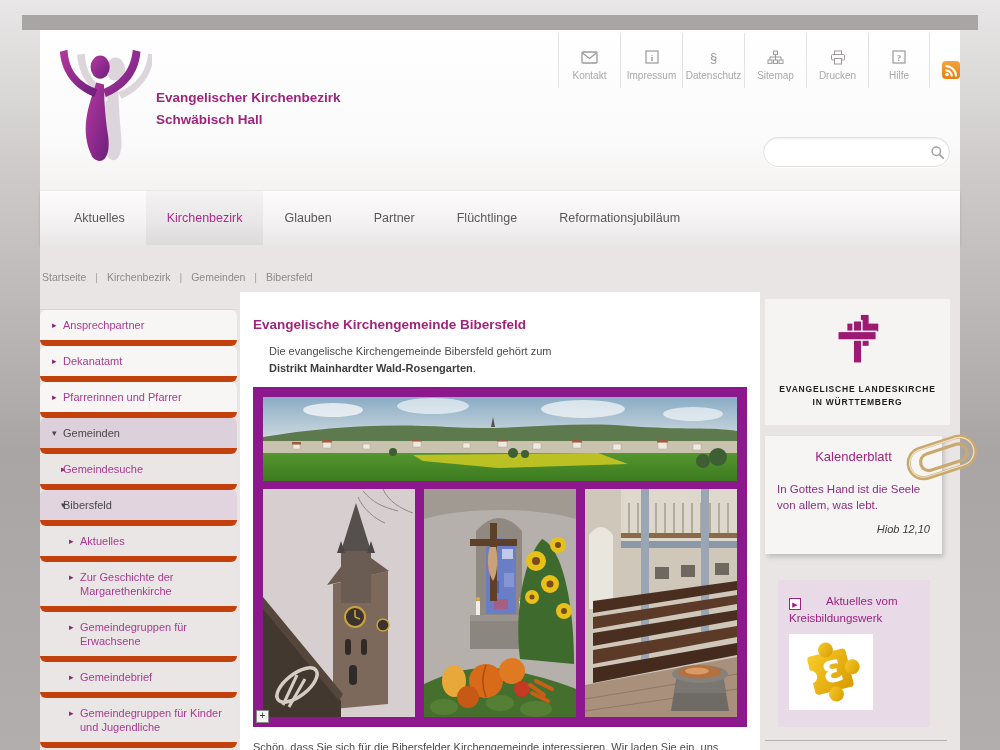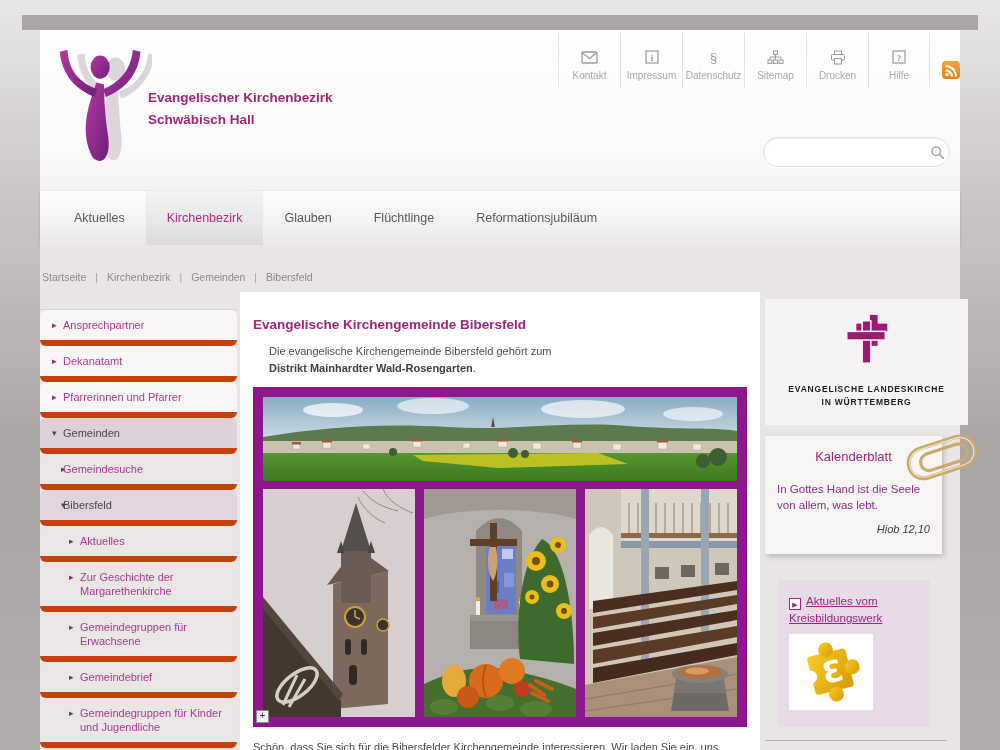--- a/index.html
+++ b/index.html
@@ -7,21 +7,21 @@
     font-family:"Liberation Sans","DejaVu Sans",sans-serif; }
   body { background:linear-gradient(180deg,#e8e6e6 0%,#cfcbcb 22%,#aaa5a5 60%,#b3aeae 100%); position:relative; }
 
   .topstrip { position:absolute; left:22px; top:15px; width:956px; height:15px; background:#a9a5a5; }
   .page { position:absolute; left:40px; top:30px; width:920px; height:720px; }
 
   
   .header { position:absolute; left:0; top:0; width:920px; height:160px;
     background:linear-gradient(180deg,#ffffff 0%,#fbfafa 70%,#f4f3f2 100%); }
   .logo { position:absolute; left:16px; top:16px; width:96px; height:128px; }
-  .brand-titles { position:absolute; left:108px; top:57px; color:#a1247c; font-weight:bold; font-size:13.5px; line-height:22px; }
+  .brand-titles { position:absolute; left:116px; top:57px; color:#a1247c; font-weight:bold; font-size:13.5px; line-height:22px; }
   .toolbar { position:absolute; left:518px; top:3px; height:55px; display:flex; }
   .tb-item { width:62px; border-left:1px solid #e4e2e1; display:flex; flex-direction:column; align-items:center; justify-content:flex-start; padding-top:16px; gap:5px; cursor:pointer; }
   .tb-item:nth-last-child(2){ border-right:1px solid #e4e2e1; }
   .tb-item .ticon { height:16px; display:flex; align-items:center; justify-content:center; color:#9b9898; }
   .tb-item .tlabel { font-size:10px; color:#aaa7a7; }
   .tb-rss { width:42px; display:flex; align-items:center; justify-content:center; padding-top:18px; }
   .rss-badge { width:18px; height:18px; border-radius:4px; background:linear-gradient(180deg,#f6a33c,#e87e10); display:flex; align-items:flex-end; }
   .searchbox { position:absolute; left:723px; top:107px; width:187px; height:30px; background:#fff; border:1px solid #e2dfde; border-radius:16px; box-shadow:inset 0 1px 2px rgba(0,0,0,.07), 0 1px 0 #fff; display:flex; align-items:center; }
   .searchbox input { flex:1; border:none; outline:none; background:transparent; padding:0 6px 0 14px; font-size:11px; color:#555; }
   .search-mag { width:26px; height:100%; display:flex; align-items:center; justify-content:center; cursor:pointer; }
@@ -60,30 +60,30 @@
   .collage { position:relative; margin-top:10px; width:494px; height:340px; background:#8d178d; padding:10px; }
   .collage-top { width:474px; height:84px; }
   .collage-row { margin-top:8px; display:flex; gap:9px; }
   .collage-cell { width:152px; height:228px; }
   .collage svg { display:block; width:100%; height:100%; }
   .zoom-btn { position:absolute; left:3px; bottom:4px; width:13px; height:13px; background:#f4f2f2; border:1px solid #8a8888; font-size:10px; line-height:10px; text-align:center; color:#333; cursor:pointer; }
   .outro { margin-top:12px; font-size:11px; color:#4c4a4a; line-height:16px; }
 
   
   .rightcol { position:absolute; left:725px; top:54px; width:195px; }
-  .lk-card { width:203px; background:#f6f4f2; padding:14px 0 16px; text-align:center; }
+  .lk-card { width:185px; background:#f6f4f2; padding:14px 0 16px; text-align:center; }
   .lk-text { margin-top:10px; font-size:8.5px; font-weight:bold; letter-spacing:.8px; color:#1d1c1c; text-transform:uppercase; line-height:13px; }
   .kal-card { position:relative; margin-top:11px; width:177px; min-height:118px; background:#f7f5f4; box-shadow:2px 3px 5px rgba(0,0,0,.18); padding:13px 12px 14px; }
   .kal-title { text-align:center; font-size:13px; color:#a1247c; }
   .kal-quote { margin-top:17px; font-size:11.5px; color:#8a2f80; line-height:16px; }
   .kal-source { margin-top:10px; text-align:right; font-size:11px; font-style:italic; color:#3c3a3a; }
   .paperclip { position:absolute; right:-40px; top:-2px; width:78px; height:48px; transform:rotate(-18deg); }
   .kbw-card { margin-top:26px; margin-left:13px; width:152px; background:#e8dae6; padding:13px 11px 17px; }
   .kbw-link { font-size:11.5px; color:#9c2383; line-height:17px; }
-  .kbw-link .txt { text-decoration:underline; cursor:pointer; }
+  .kbw-link .txt { cursor:pointer;margin-left:20px; }
   .kbw-play { display:inline-block; width:12px; height:12px; border:1px solid #9c2383; font-size:7px; line-height:11px; text-align:center; color:#9c2383; vertical-align:-2px; margin-right:5px; background:#fff; }
   .kbw-media { margin-top:7px; width:84px; height:76px; background:#fff; display:flex; align-items:center; justify-content:center; }
   .right-divider { margin-top:13px; width:182px; border-top:1px solid #b6b1b1; }
 </style>
 </head>
 <body>
 
 <div class="topstrip"></div>
 
 <div class="page">
@@ -190,20 +190,21 @@
             <line x1="9.5" y1="9.5" x2="13.2" y2="13.2" stroke="#a5a2a2" stroke-width="1.7" stroke-linecap="round"></line>
           </svg>
       </span>
     </div>
   </div>
 
   <div class="nav">
     <div class="nav-item">Aktuelles</div>
     <div class="nav-item active">Kirchenbezirk</div>
     <div class="nav-item">Glauben</div>
+    <div class="nav-item">Partner</div>
     <div class="nav-item">Flüchtlinge</div>
     <div class="nav-item">Reformationsjubiläum</div>
   </div>
 
   <div class="content">
 
     <div class="breadcrumb">
       <span class="crumb">Startseite</span>
       <span class="crumb-sep">|</span>
       <span class="crumb">Kirchenbezirk</span>

